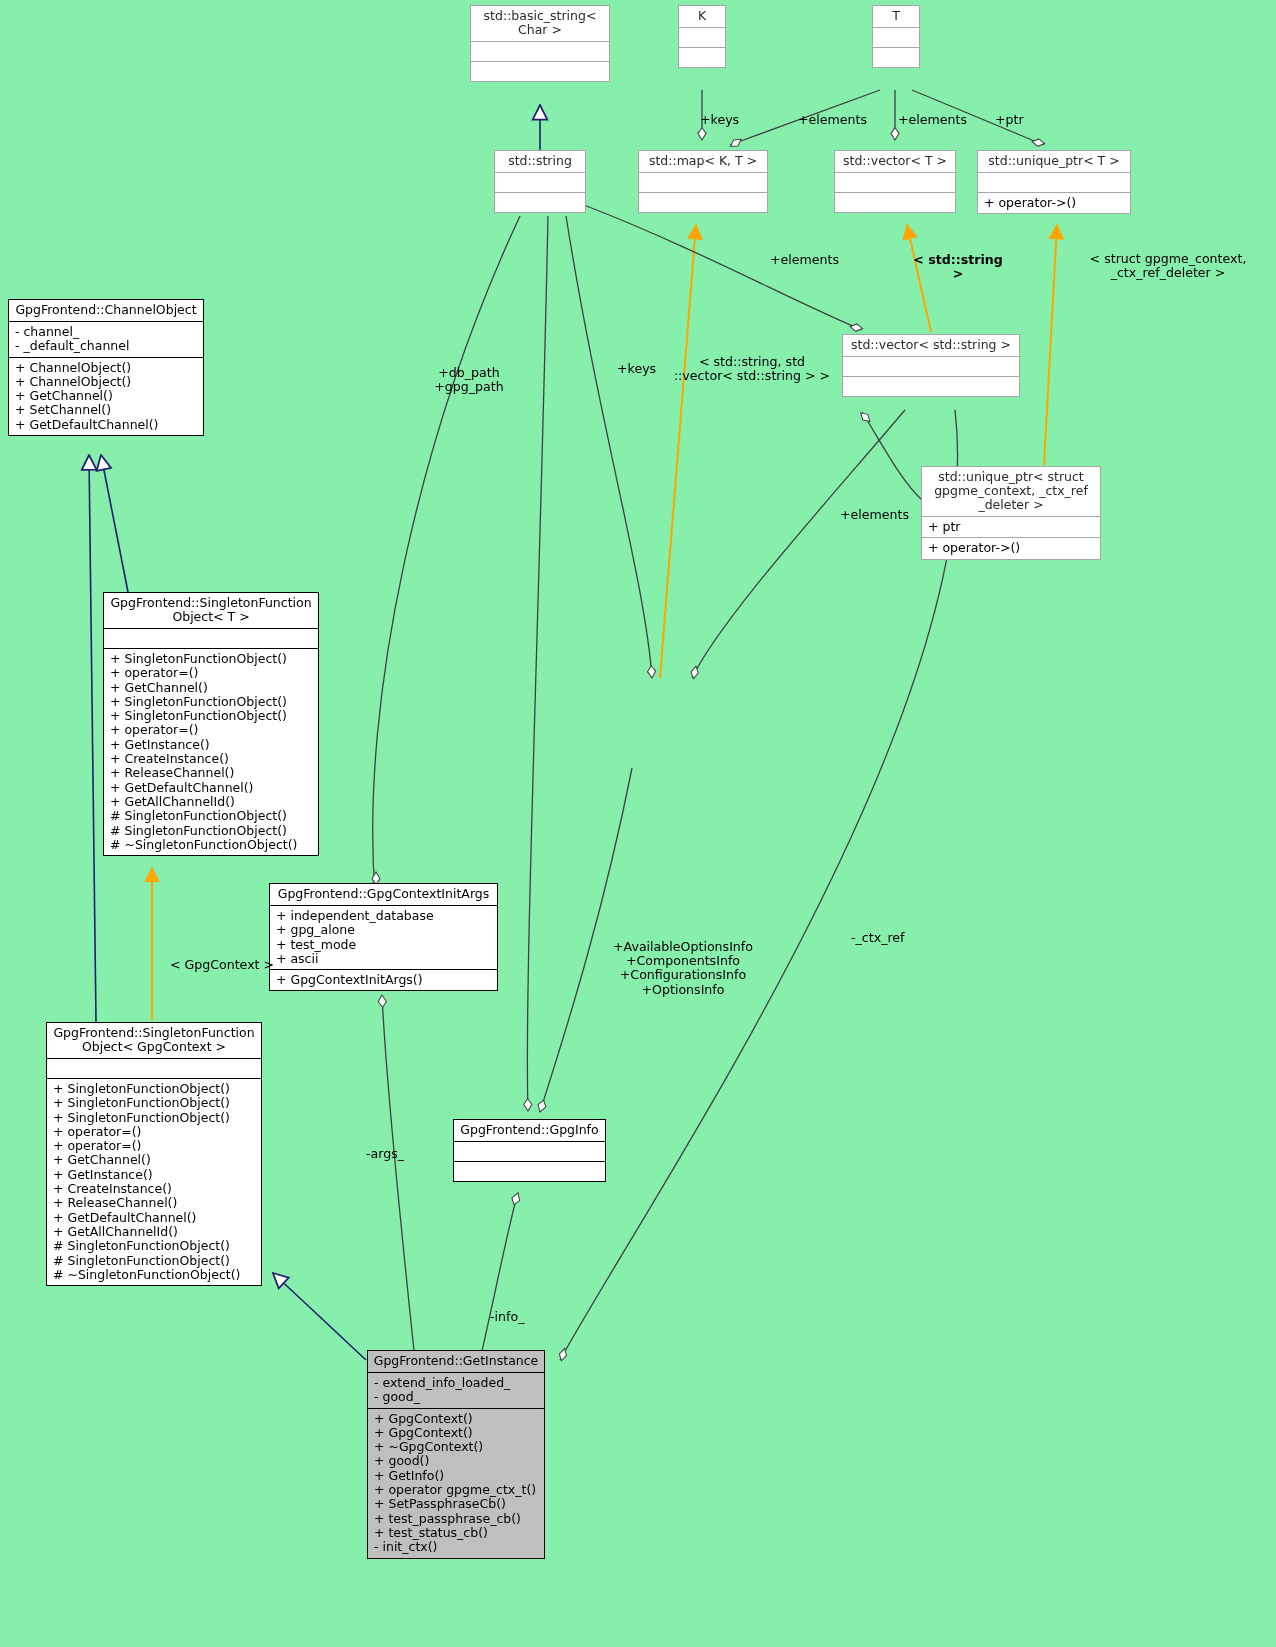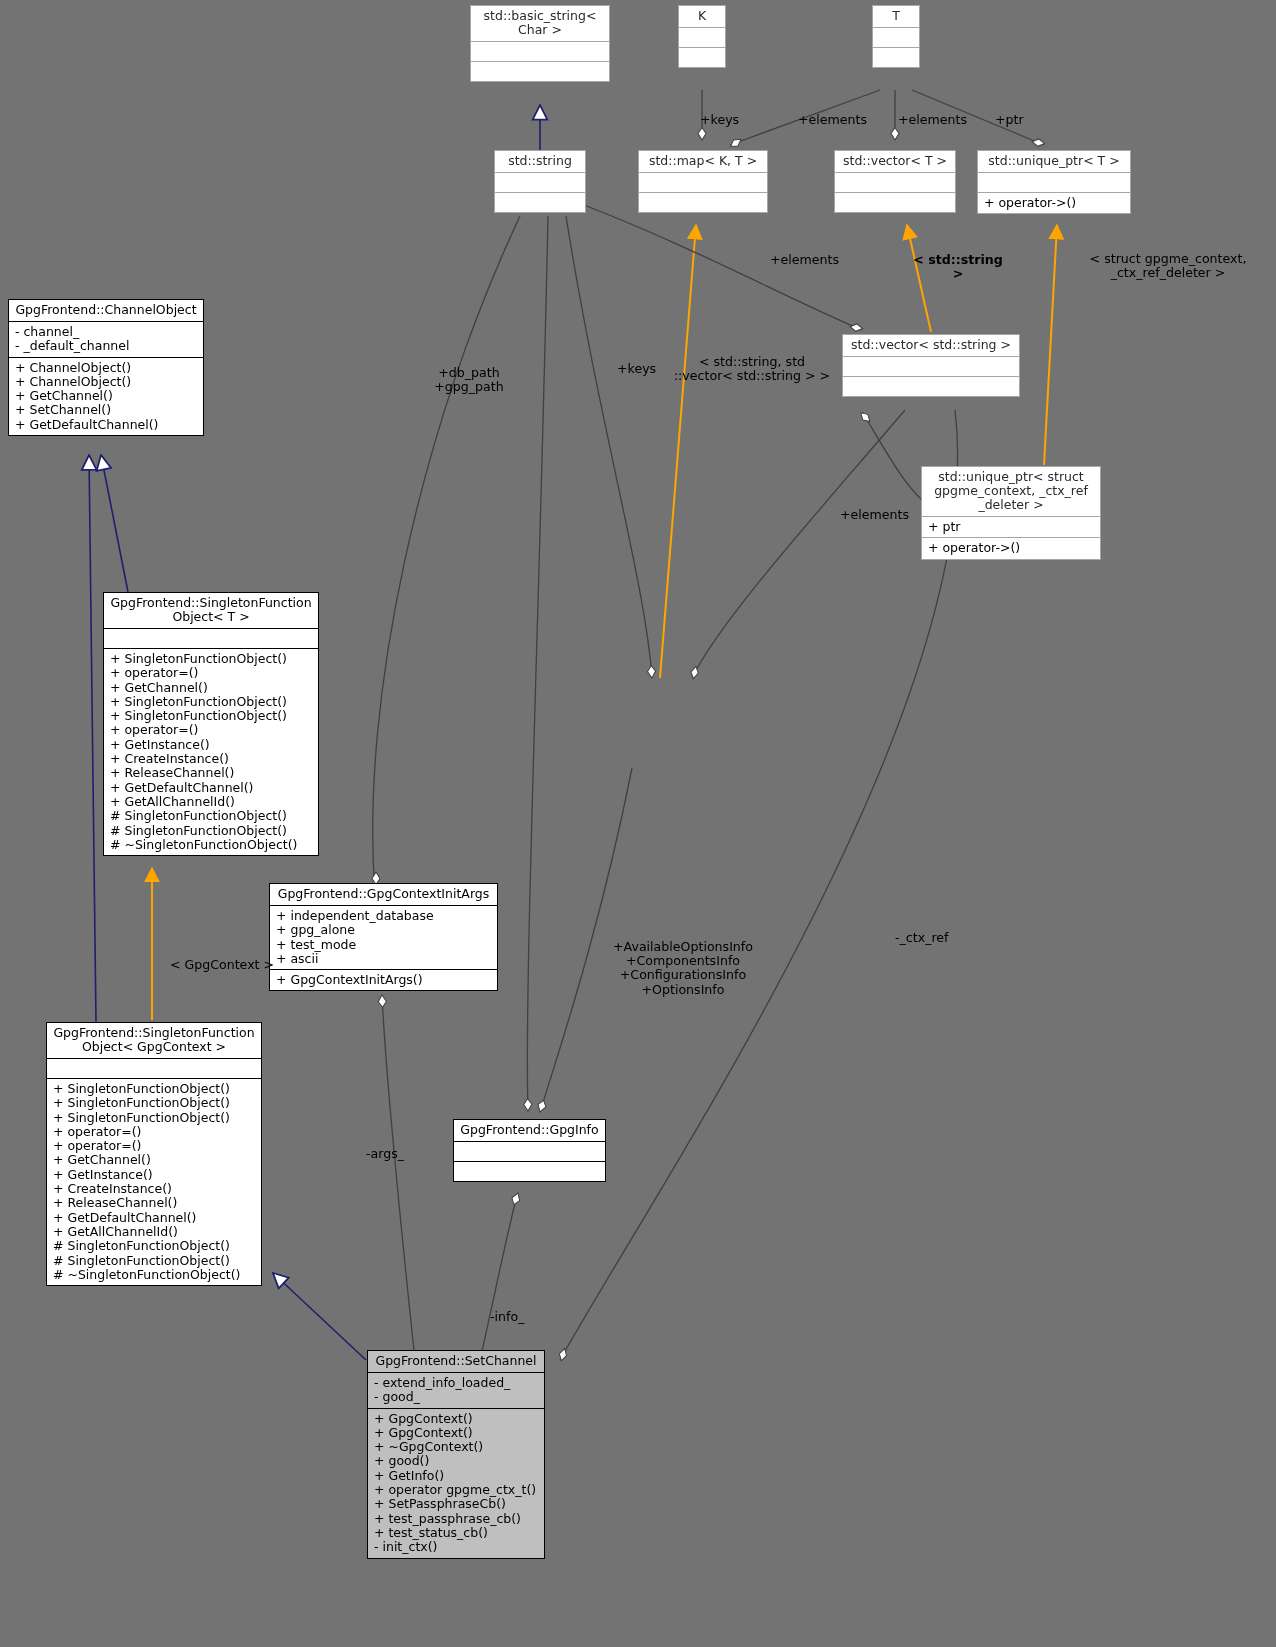--- a/index.html
+++ b/index.html
@@ -1,17 +1,17 @@
 <!DOCTYPE html>
 <html><head>
 <meta charset="utf-8">
 <style>
   html,body{margin:0;padding:0;background:#ffffff;}
   body{font-family:"DejaVu Sans","Liberation Sans",sans-serif;}
-  #stage{position:relative;width:1276px;height:1647px;overflow:hidden;background:#737373;}
+  #stage{position:relative;width:1276px;height:1647px;overflow:hidden;background:#86efac;}
   svg#edges{position:absolute;left:0;top:0;width:1276px;height:1647px;}
 
   
   .node{position:absolute;box-sizing:border-box;background:#ffffff;border:1px solid #000;}
   .node.lite{border:1px solid #a6a6a6;}
   .node.hl{background:#bfbfbf;border:1px solid #000;}
   .node .title{
     text-align:center;font-size:12.5px;line-height:14px;color:#000;
     padding:3px 4px 4px 4px;border-bottom:1px solid #000;white-space:pre-line;
   }
@@ -224,21 +224,21 @@
   <div class="node" style="left:269px;top:883px;width:229px;">
     <div class="title">GpgFrontend::GpgContextInitArgs</div>
     <div class="attrs">+ independent_database
 + gpg_alone
 + test_mode
 + ascii</div>
     <div class="ops">+ GpgContextInitArgs()</div>
   </div>
 
   <div class="node hl" style="left:367px;top:1350px;width:178px;">
-    <div class="title">GpgFrontend::SetChannel</div>
+    <div class="title">GpgFrontend::GetInstance</div>
     <div class="attrs">- extend_info_loaded_
 - good_</div>
     <div class="ops">+ GpgContext()
 + GpgContext()
 + ~GpgContext()
 + good()
 + GetInfo()
 + operator gpgme_ctx_t()
 + SetPassphraseCb()
 + test_passphrase_cb()
@@ -263,18 +263,18 @@
 ::vector&lt; std::string &gt; &gt;</div>
 
   <div class="lbl l" style="left:840px;top:508px;">+elements</div>
 
   <div class="lbl c" style="left:164px;top:958px;width:116px;">&lt; GpgContext &gt;</div>
 
   <div class="lbl c" style="left:608px;top:940px;width:150px;">+AvailableOptionsInfo
 +ComponentsInfo
 +ConfigurationsInfo
 +OptionsInfo</div>
-  <div class="lbl l" style="left:851px;top:931px;margin-left:44px;">-_ctx_ref</div>
+  <div class="lbl l" style="left:851px;top:931px;">-_ctx_ref</div>
 
   <div class="lbl l" style="left:366px;top:1147px;">-args_</div>
   <div class="lbl l" style="left:490px;top:1310px;">-info_</div>
 
 </div>
 
 </body></html>

